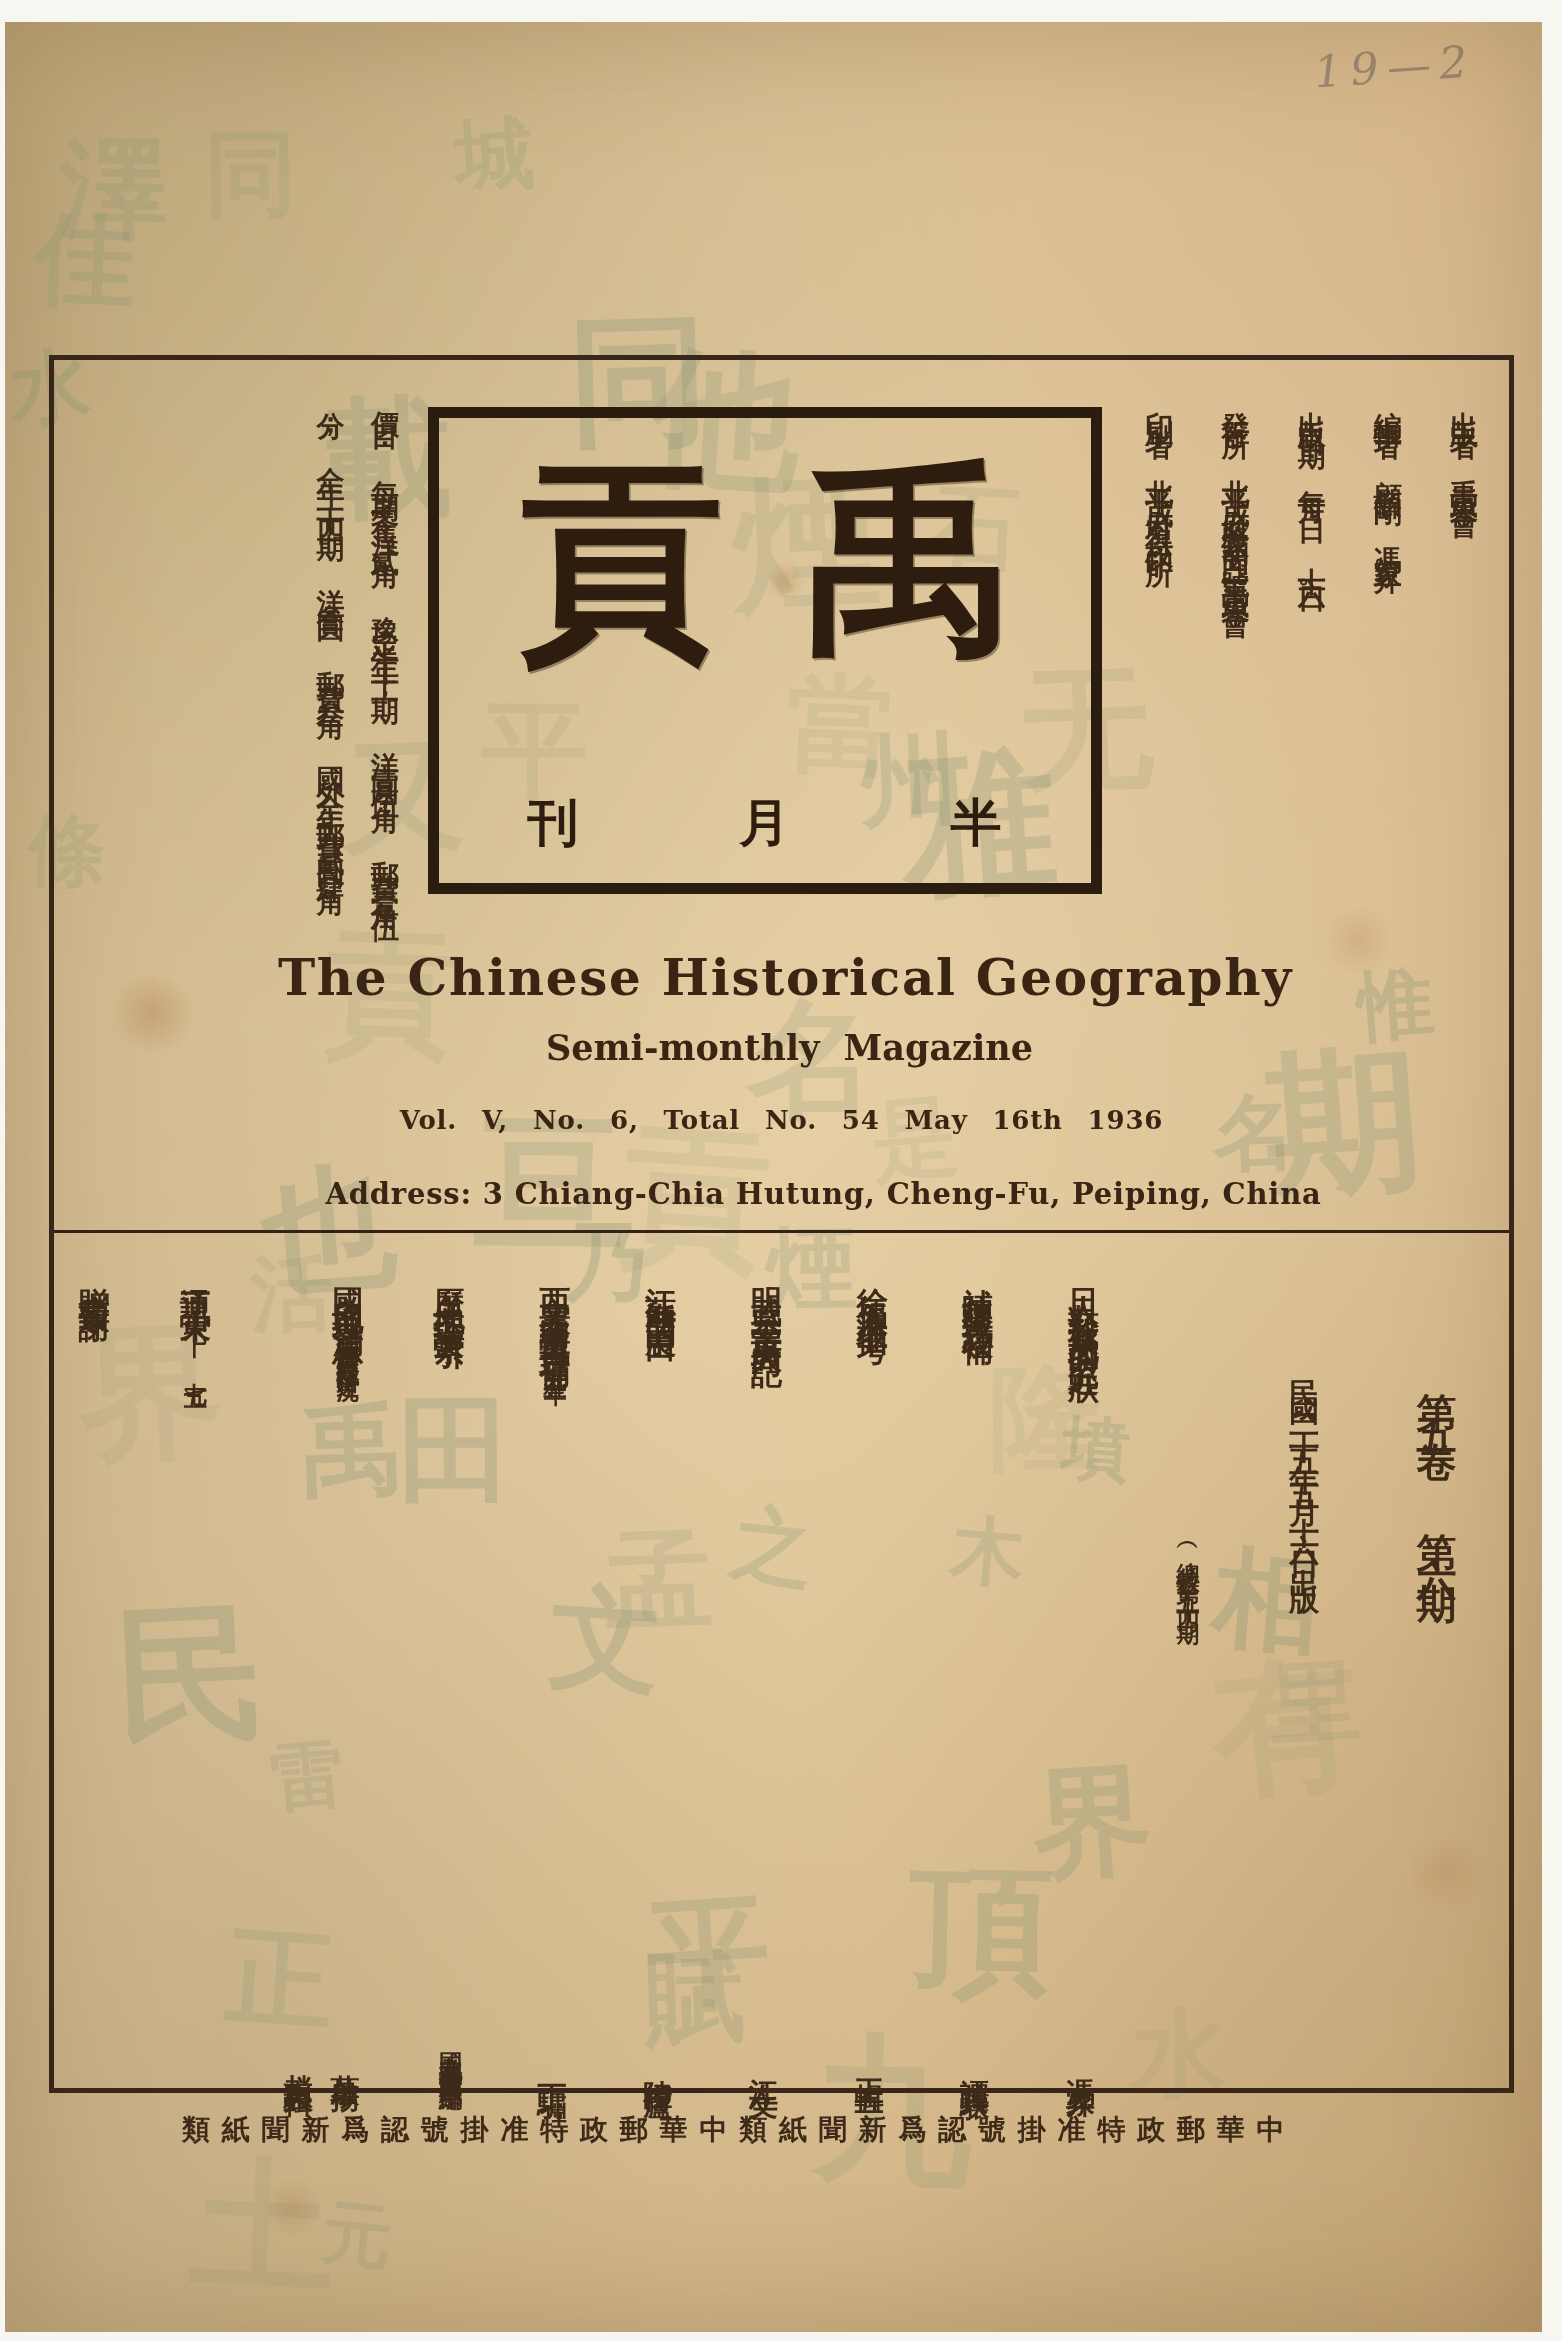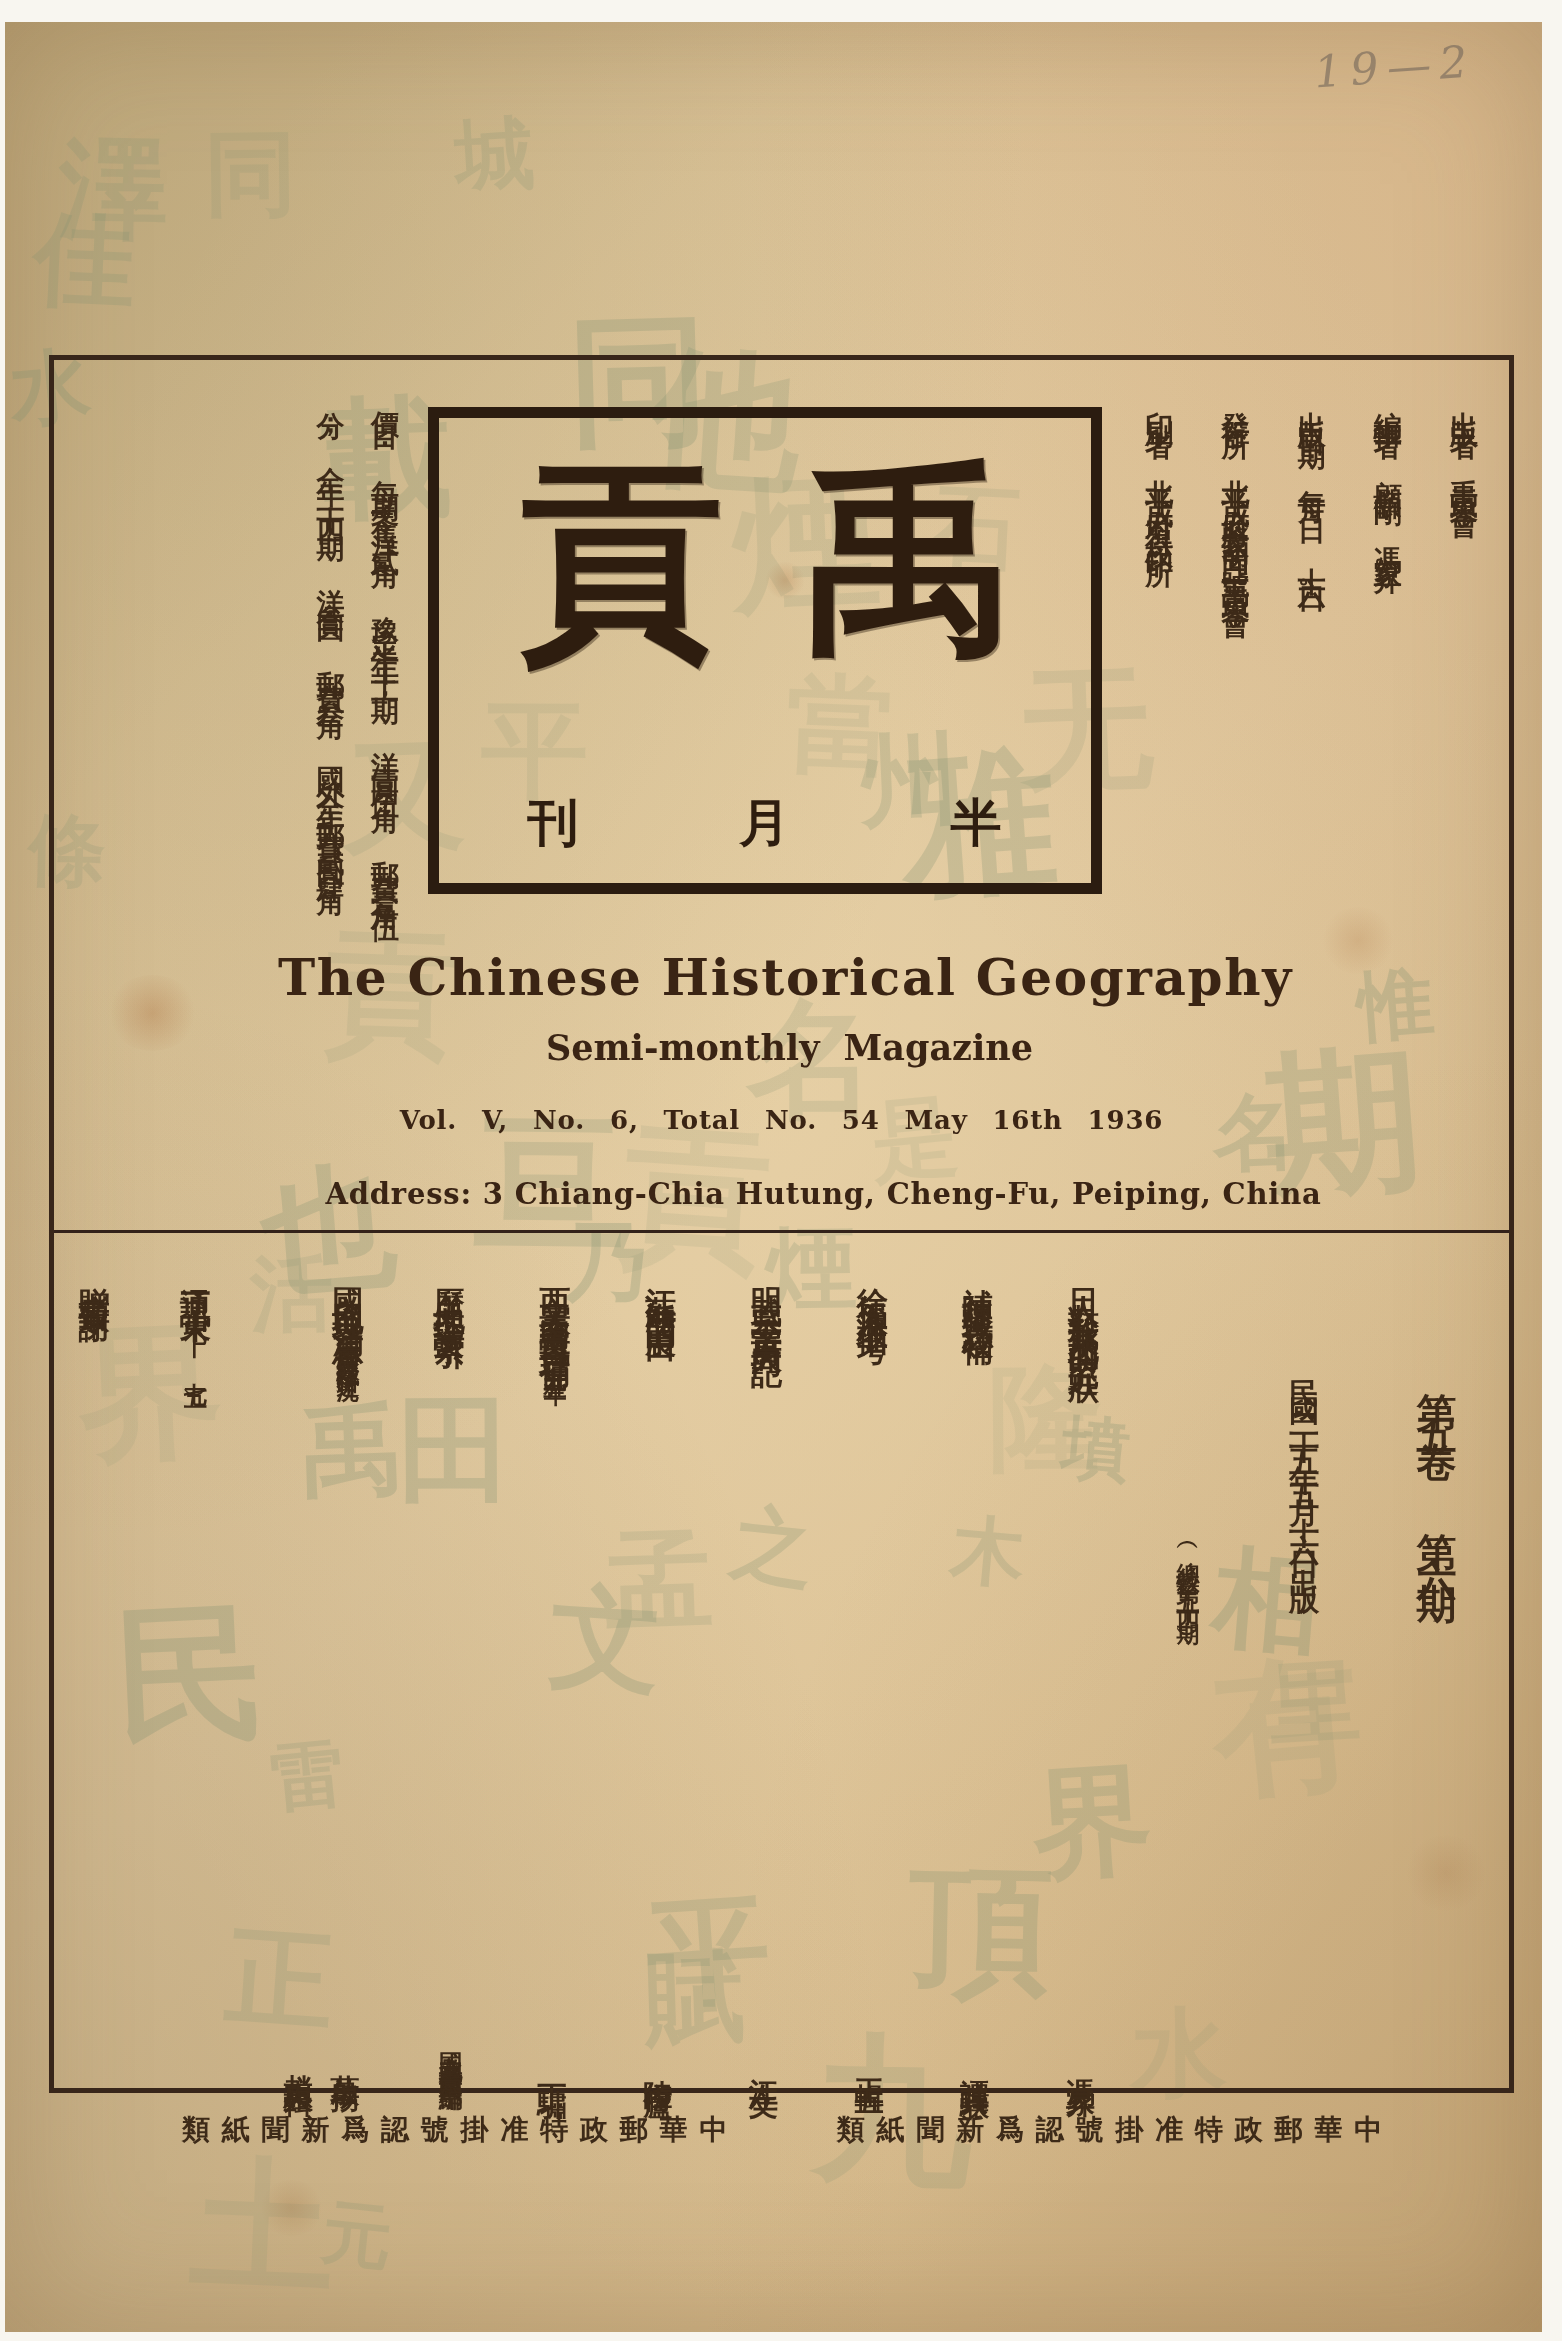--- a/index.html
+++ b/index.html
@@ -58,21 +58,21 @@
   .small-note{font-size:23px;letter-spacing:5px;}
   .toc-author{writing-mode:vertical-rl;text-orientation:mixed;font-size:29px;font-weight:bold;
     letter-spacing:5px;color:#3d2a18;margin-top:auto;margin-bottom:5px;}
   .author-small{font-size:23.6px;letter-spacing:3.4px;}
   .author-pair{writing-mode:horizontal-tb;display:flex;flex-direction:row-reverse;gap:6.7px;
     margin-top:auto;margin-bottom:5px;}
   .pair-col{writing-mode:vertical-rl;text-orientation:mixed;font-size:29px;font-weight:bold;
     letter-spacing:5px;color:#3d2a18;}
   
   #footer-line{position:absolute;left:44px;top:2089px;width:1471px;display:flex;
-    justify-content:space-between;padding:0 126px 0 133px;box-sizing:border-box;}
+    padding:0 126px 0 133px;box-sizing:border-box;}
   .reg-text{font-size:28px;font-weight:bold;color:#3d2a18;letter-spacing:11.8px;}
 </style>
 </head>
 <body>
 
 <div id="paper">
   <div id="ghost-layer">
       <div class="ghost" style="font-size: 123px; left: 642px; top: 1869px; opacity: 0.22; transform: rotate(-3.9deg);">平</div>
       <div class="ghost" style="font-size: 116px; left: 392px; top: 1369px; opacity: 0.26; transform: rotate(-0.3deg);">田</div>
       <div class="ghost" style="font-size: 91px; left: 1264px; top: 1635px; opacity: 0.16; transform: rotate(-3.6deg);">里</div>

